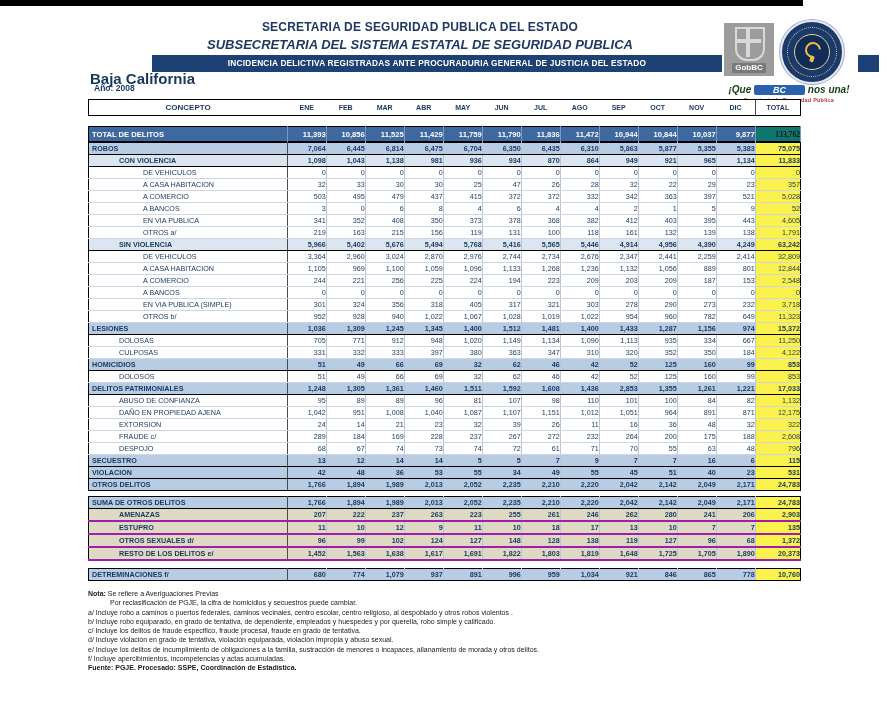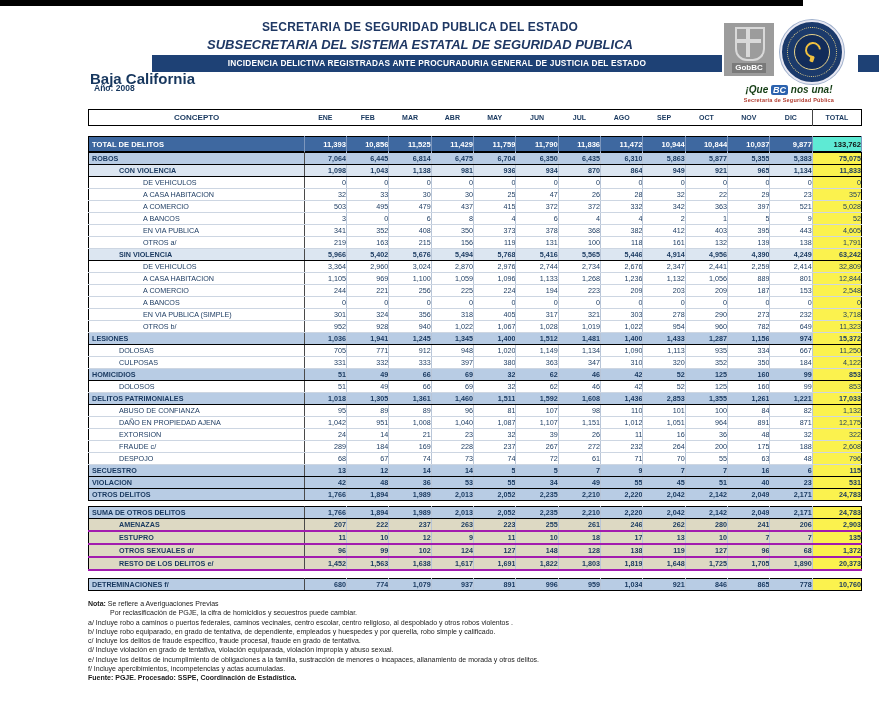--- a/index.html
+++ b/index.html
@@ -34,43 +34,43 @@
   .seal { position:absolute; left:58px; top:0px; width:60px; height:60px; border-radius:50%;
           background:#1b3a6b; border:2px solid #e8e8f2; box-shadow:0 0 0 1px #9fb0cc; }
   .seal-ring { position:absolute; inset:5px; border-radius:50%; border:1px dotted #e8d38a; }
   .seal-center { position:absolute; inset:12px; border-radius:50%; background:#122c5a; border:1px solid #e8d38a; }
   .seal-glyph { position:absolute; left:10px; top:7px; width:12px; height:12px; border:2px solid #f0c040;
                 border-radius:50%; border-right-color:transparent; transform:rotate(40deg); }
   .seal-dot { position:absolute; left:15px; top:21px; width:4px; height:6px; background:#f0c040;
               border-radius:1px; transform:rotate(18deg); }
   .slogan { position:absolute; left:0; top:64px; width:134px; text-align:center; white-space:nowrap;
             font-size:10px; font-weight:bold; font-style:italic; color:#143d14; }
-  .slogan .bc { background:#2b62ae; color:#fff; font-style:italic; padding:0 2px; border-radius:2px; font-size:9px; }
+  .slogan .bc { background:#2b62ae; color:#fff; font-style:italic; padding:0 19px; border-radius:2px; font-size:9px; }
   .slogan-sub { position:absolute; left:0; top:77px; width:134px; text-align:center;
                 font-size:5.5px; font-weight:bold; color:#b03a2e; letter-spacing:.2px; }
 
   
-  .table-col { position:absolute; left:88px; top:109px; width:774px; }
+  .table-col { position:absolute; left:88px; top:99px; width:713px; }
   table.blk { border-collapse:collapse; table-layout:fixed; width:100%; border:1.5px solid #000; }
   table.blk td, table.blk th { overflow:hidden; white-space:nowrap; padding:0; }
 
   table.hdr th { height:15px; font-size:7px; font-weight:bold; color:#17375E; text-align:center; background:#fff; }
   table.hdr th.concepto { font-size:8px; }
   table.hdr th.tot-h { border-left:1px solid #444; }
 
   .gap3 { margin-top:10px; } .gap4 { margin-top:0; } .gap5 { margin-top:5px; } .gap7 { margin-top:7px; }
 
   td.lab { text-align:left; font-size:7.2px; color:#17375E; border-right:1px solid #4a4a4a; }
   td.num { text-align:right; padding-right:3px; font-size:7.2px; color:#17375E; border-right:1px solid #b9c6d8; }
   td.tot { background:#FBF24E; border-left:1px solid #4a4a4a; border-right:none; }
   .ind0 td.lab { padding-left:3px; } .ind1 td.lab { padding-left:30px; } .ind2 td.lab { padding-left:54px; }
 
   tr.r-grandtotal td { background:#3E68A0; color:#fff; font-weight:bold; height:14px; font-size:7.6px;
                        border-right:1px solid #7d97bd; }
-  tr.r-grandtotal td.tot { background:#5eead4; color:#111; }
+  tr.r-grandtotal td.tot { background:#0f766e; color:#111;font-family:Liberation Serif, serif; }
 
   tr.r-section td { background:#B8CCE4; font-weight:bold; height:11px;
                     border-top:1px solid #000; border-bottom:1px solid #000; }
   tr.r-subsection td { background:#DCE6F1; font-weight:bold; height:11px;
                        border-top:1px solid #000; border-bottom:1px solid #000; }
   tr.r-detail td { background:#fff; height:11px; border-bottom:1px solid #cdd6e2; }
   tr.r-detail td.tot, tr.r-section td.tot, tr.r-subsection td.tot, tr.r-beige td.tot { background:#FBF24E; }
   tr.r-beige td { background:#DDD9C3; font-weight:bold; height:11px; border-bottom:2px solid #a21caf; }
 
   
@@ -442,21 +442,21 @@
               <td class="num">1,022</td>
               <td class="num">954</td>
               <td class="num">960</td>
               <td class="num">782</td>
               <td class="num">649</td>
               <td class="num tot">11,323</td>
             </tr>
             <tr class="r-section ind0">
               <td class="lab">LESIONES</td>
               <td class="num">1,036</td>
-              <td class="num">1,941</td>
+              <td class="num">1,309</td>
               <td class="num">1,245</td>
               <td class="num">1,345</td>
               <td class="num">1,400</td>
               <td class="num">1,512</td>
               <td class="num">1,481</td>
               <td class="num">1,400</td>
               <td class="num">1,433</td>
               <td class="num">1,287</td>
               <td class="num">1,156</td>
               <td class="num">974</td>
@@ -521,21 +521,21 @@
               <td class="num">46</td>
               <td class="num">42</td>
               <td class="num">52</td>
               <td class="num">125</td>
               <td class="num">160</td>
               <td class="num">99</td>
               <td class="num tot">853</td>
             </tr>
             <tr class="r-section ind0">
               <td class="lab">DELITOS PATRIMONIALES</td>
-              <td class="num">1,018</td>
+              <td class="num">1,248</td>
               <td class="num">1,305</td>
               <td class="num">1,361</td>
               <td class="num">1,460</td>
               <td class="num">1,511</td>
               <td class="num">1,592</td>
               <td class="num">1,608</td>
               <td class="num">1,436</td>
               <td class="num">2,853</td>
               <td class="num">1,355</td>
               <td class="num">1,261</td>

